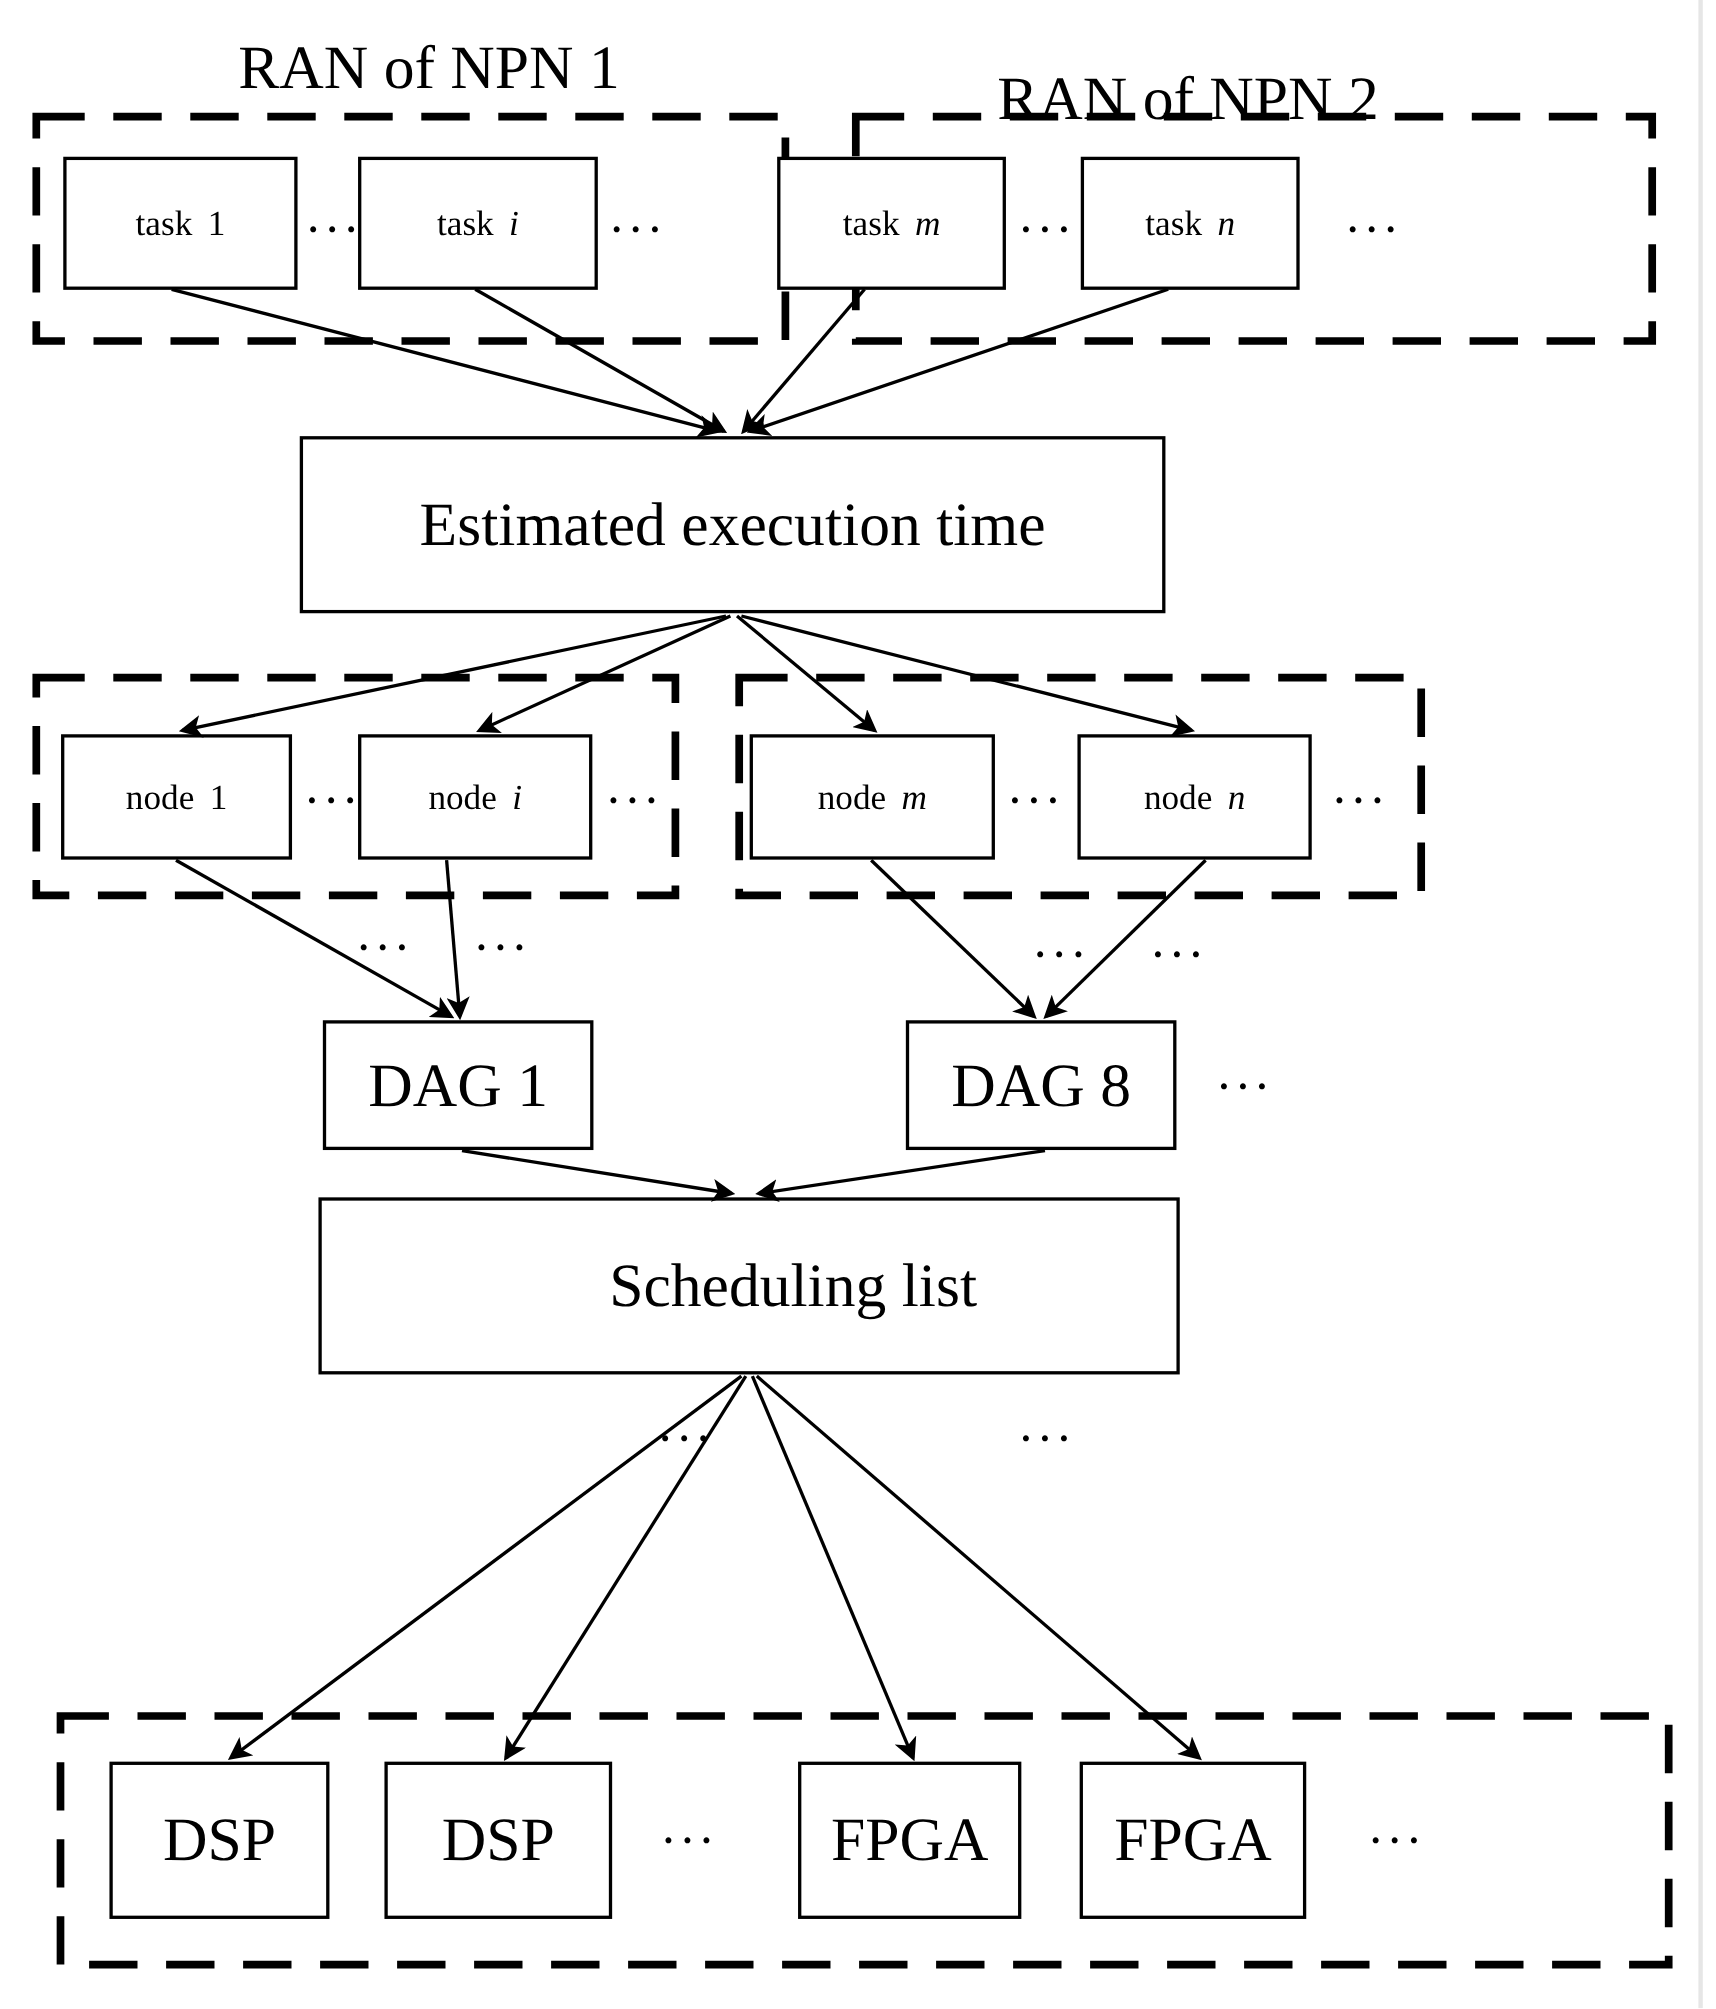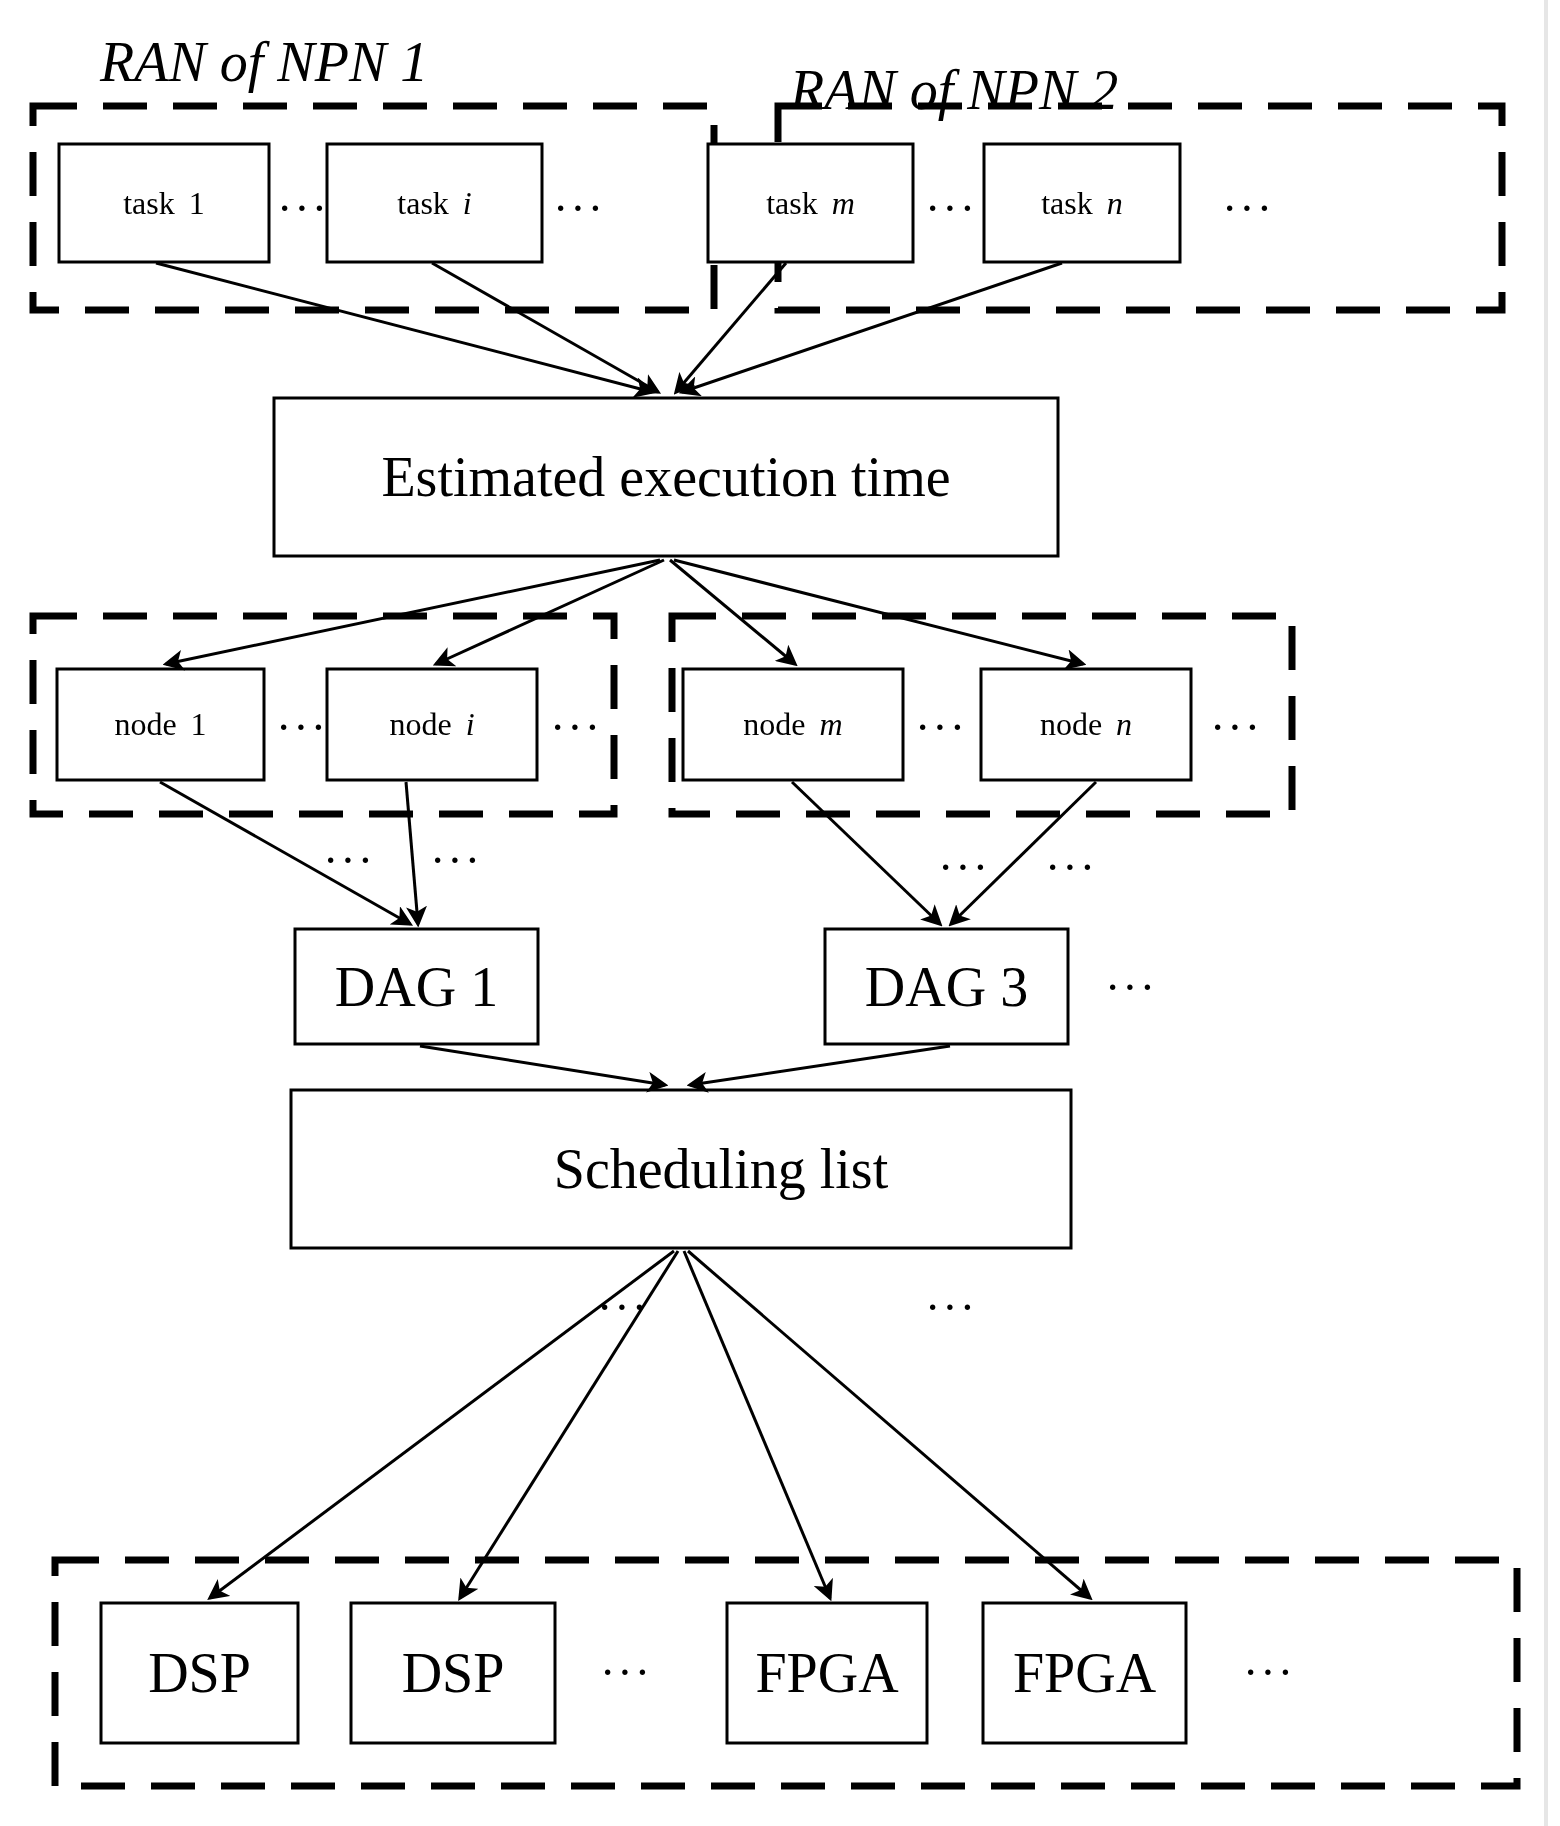--- a/index.html
+++ b/index.html
@@ -24,21 +24,21 @@
   
   .lbl {
     position: absolute;
     color: #000000;
     white-space: nowrap;
     line-height: 1;
     font-family: "Liberation Serif", "DejaVu Serif", serif;
   }
   .grp-title {
     font-size: 56px;
-    font-style: italic;
+    text-align: center;
   }
   .box-label {
     font-size: 32px;
     display: flex;
     align-items: center;
     justify-content: center;
   }
   .box-label.big {
     font-size: 56px;
   }
@@ -198,21 +198,21 @@
 
   <div class="lbl dots" style="left:323px; top:838px;">···</div>
   <div class="lbl dots" style="left:430px; top:838px;">···</div>
   <div class="lbl dots" style="left:938px; top:845px;">···</div>
   <div class="lbl dots" style="left:1045px; top:845px;">···</div>
 
   <div class="boxwrap" style="left:295px; top:929px; width:243px; height:115px;align-items:center;">
     <span class="box-label big">DAG 1</span>
   </div>
   <div class="boxwrap" style="left:825px; top:929px; width:243px; height:115px;">
-    <span class="box-label big">DAG 3</span>
+    <span class="box-label big">DAG 8</span>
   </div>
   <div class="lbl dots" style="left:1105px; top:965px;">···</div>
 
   <div class="boxwrap" style="left:291px; top:1090px; width:780px; height:158px;padding-left:40px;">
     <span class="box-label big">Scheduling list</span>
   </div>
 
   <div class="lbl dots" style="left:597px; top:1285px;">···</div>
   <div class="lbl dots" style="left:925px; top:1285px;">···</div>
 

